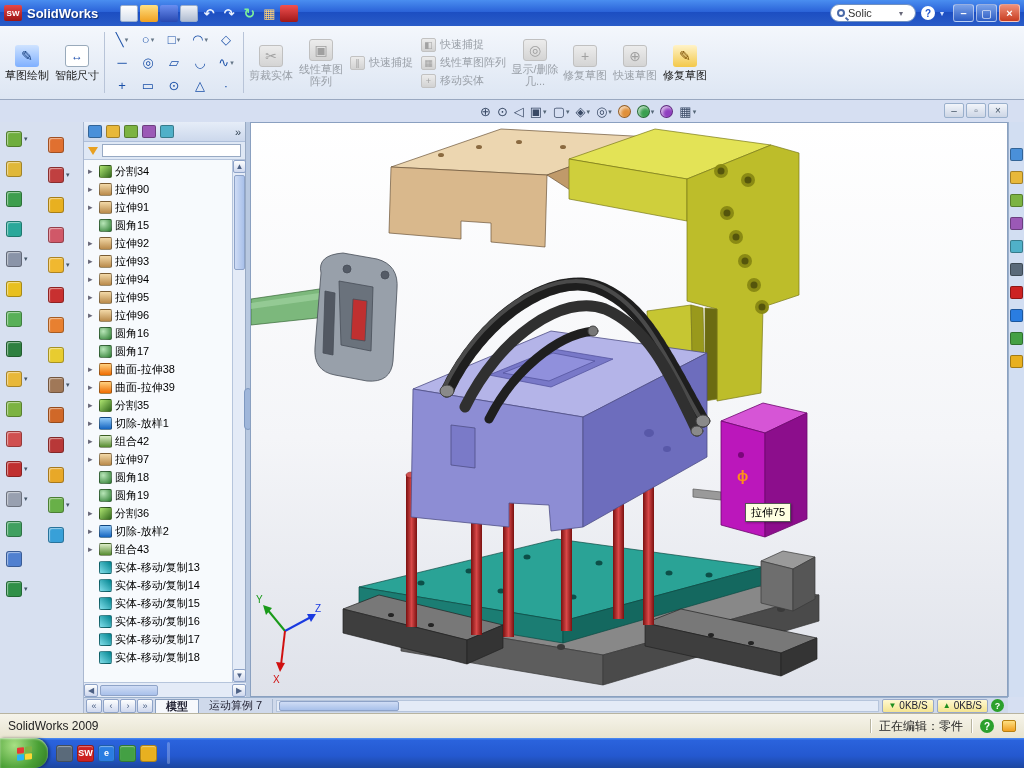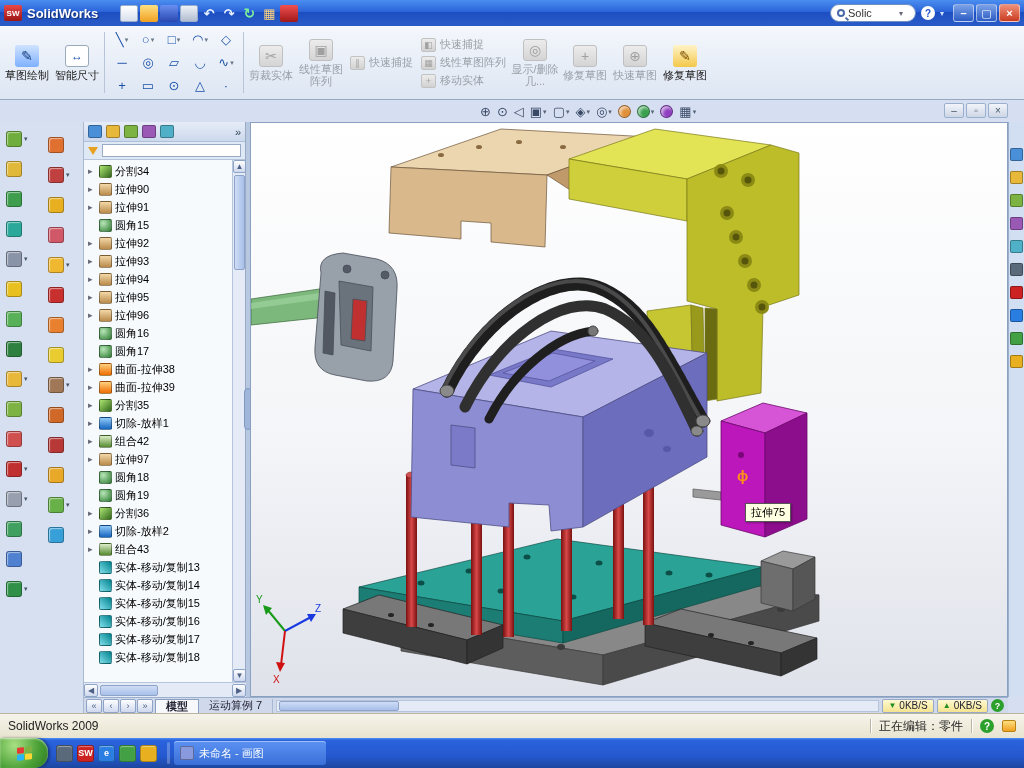--- a/index.html
+++ b/index.html
@@ -970,20 +970,16 @@
     <span class="ql-ico has-bg" style="background: rgb(90, 106, 122);"></span>
         <span class="ql-ico has-bg" style="background: rgb(204, 34, 34);">SW</span>
         <span class="ql-ico has-bg" style="background: rgb(42, 125, 225);">e</span>
         <span class="ql-ico has-bg" style="background: rgb(68, 160, 68);"></span>
         <span class="ql-ico has-bg" style="background: rgb(232, 176, 32);"></span>
       </div>
     <div id="ql-div"></div>
     <div style="display:flex">
 
 
-        <span class="task-btn">
-          <span class="task-ico has-bg" style="background: rgb(136, 153, 221);"></span>
-          <span>未命名 - 画图</span>
-        </span>
       </div>
   </div>
 
 </div>
 
 </body></html>

